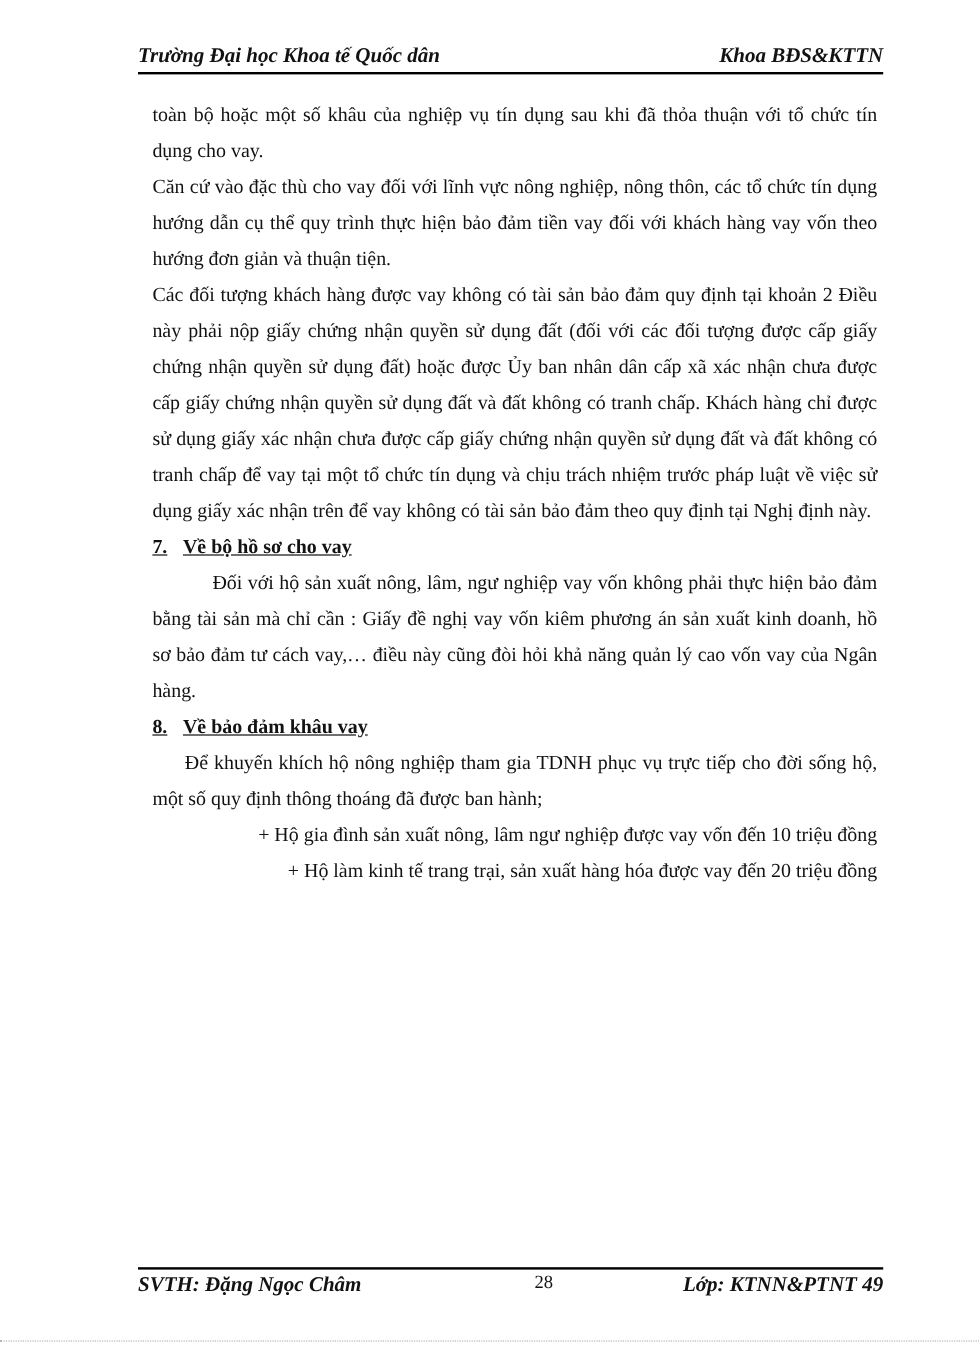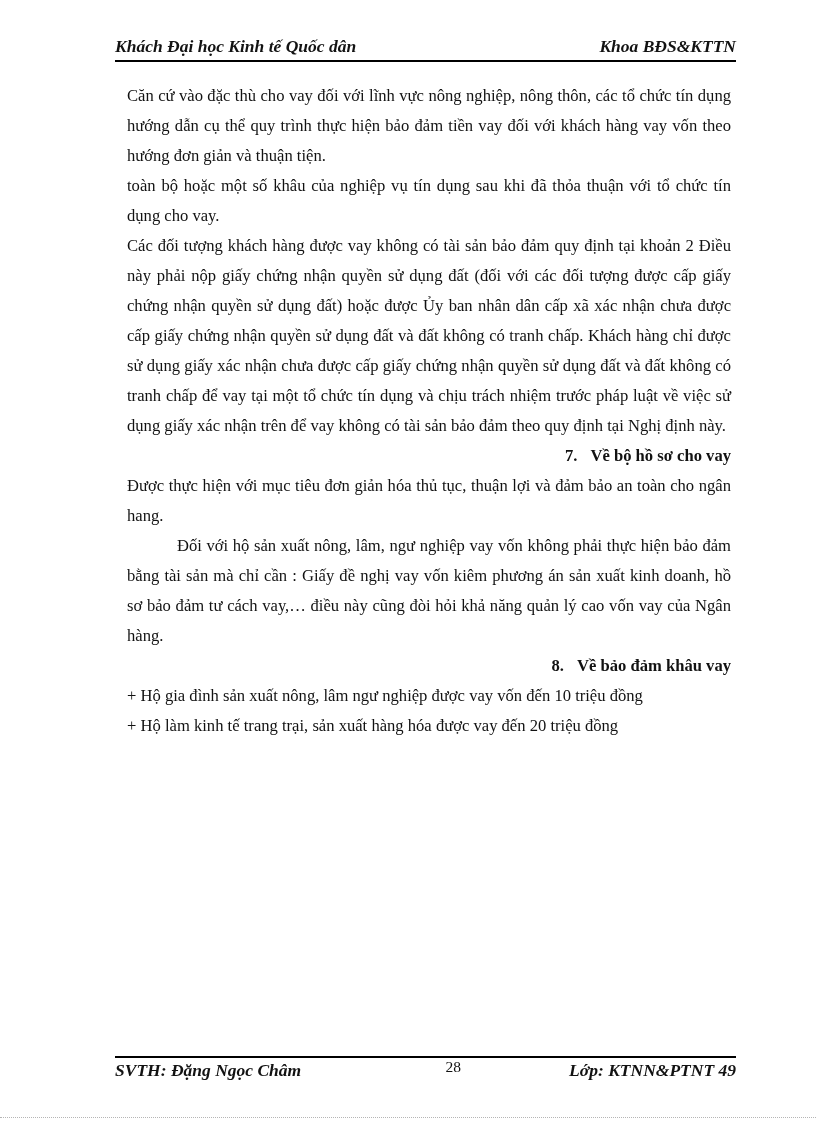--- a/index.html
+++ b/index.html
@@ -33,37 +33,38 @@
     top: 81px;
     font-size: 16.6px;
     line-height: 30px;
     text-align: justify;
   }
   .content p { margin: 0; }
   .indent-lg { text-indent: 50px; }
   .indent-sm { text-indent: 27px; }
   .heading {
     font-weight: bold;
-    text-align: right;
+    text-align: left;
     margin-left: 27px;
     margin-top: 2px;
+    text-decoration: underline;
   }
   .heading .h-num { margin-right: 13px; }
   .space-before { margin-top: 30px; }
-  .list-line { text-align: left; }
+  .list-line { text-align: right; }
   .footer {
     position: absolute;
     left: 115px;
     right: 80px;
     top: 1056px;
     border-top: 2.5px solid #000;
     padding-top: 2px;
     display: flex;
     justify-content: space-between;
-    align-items: flex-start;
+    align-items: center;
     font-size: 17.5px;
     font-weight: bold;
     font-style: italic;
   }
   .page-number {
     font-weight: normal;
     font-style: normal;
     font-size: 15.5px;
     position: relative;
     top: -2px;
@@ -76,36 +77,36 @@
     top: 1117px;
     border-top: 1px dotted #b5b5b5;
   }
 </style>
 </head>
 <body>
 
 <div class="page">
 
   <div class="header">
-    <span>Khách Đại học Kinh tế Quốc dân</span>
+    <span>Trường Đại học Khoa tế Quốc dân</span>
     <span>Khoa BĐS&amp;KTTN</span>
   </div>
 
   <div class="content">
+    <p>toàn bộ hoặc một số khâu của nghiệp vụ tín dụng sau khi đã thỏa thuận với tổ chức tín dụng cho vay.</p>
     <p>Căn cứ vào đặc thù cho vay đối với lĩnh vực nông nghiệp, nông thôn, các tổ chức tín dụng hướng dẫn cụ thể quy trình thực hiện bảo đảm tiền vay đối với khách hàng vay vốn theo hướng đơn giản và thuận tiện.</p>
-    <p>toàn bộ hoặc một số khâu của nghiệp vụ tín dụng sau khi đã thỏa thuận với tổ chức tín dụng cho vay.</p>
     <p>Các đối tượng khách hàng được vay không có tài sản bảo đảm quy định tại khoản 2 Điều này phải nộp giấy chứng nhận quyền sử dụng đất (đối với các đối tượng được cấp giấy chứng nhận quyền sử dụng đất) hoặc được Ủy ban nhân dân cấp xã xác nhận chưa được cấp giấy chứng nhận quyền sử dụng đất và đất không có tranh chấp. Khách hàng chỉ được sử dụng giấy xác nhận chưa được cấp giấy chứng nhận quyền sử dụng đất và đất không có tranh chấp để vay tại một tổ chức tín dụng và chịu trách nhiệm trước pháp luật về việc sử dụng giấy xác nhận trên để vay không có tài sản bảo đảm theo quy định tại Nghị định này.</p>
     <p class="heading">
       <span class="h-num">7.</span><span>Về bộ hồ sơ cho vay</span>
     </p>
-    <p>Được thực hiện với mục tiêu đơn giản hóa thủ tục, thuận lợi và đảm bảo an toàn cho ngân hang.</p>
     <p class="indent-lg">Đối với hộ sản xuất nông, lâm, ngư nghiệp vay vốn không phải thực hiện bảo đảm bằng tài sản mà chỉ cần : Giấy đề nghị vay vốn kiêm phương án sản xuất kinh doanh, hồ sơ bảo đảm tư cách vay,…  điều này cũng đòi hỏi khả năng quản lý cao vốn vay của Ngân hàng.</p>
     <p class="heading space-before">
       <span class="h-num">8.</span><span>Về bảo đảm khâu vay</span>
     </p>
+    <p class="indent-sm">Để khuyến khích hộ nông nghiệp tham gia TDNH phục vụ trực tiếp cho đời sống hộ, một số quy định thông thoáng đã được ban hành;</p>
     <p class="list-line">+ Hộ gia đình sản xuất nông, lâm ngư nghiệp được vay vốn đến 10 triệu đồng</p>
     <p class="list-line">+ Hộ làm kinh tế trang trại, sản xuất hàng hóa được vay đến 20 triệu đồng</p>
   </div>
 
   <div class="footer">
     <span>SVTH: Đặng Ngọc Châm</span>
     <span class="page-number">28</span>
     <span>Lớp: KTNN&amp;PTNT 49</span>
   </div>
 

